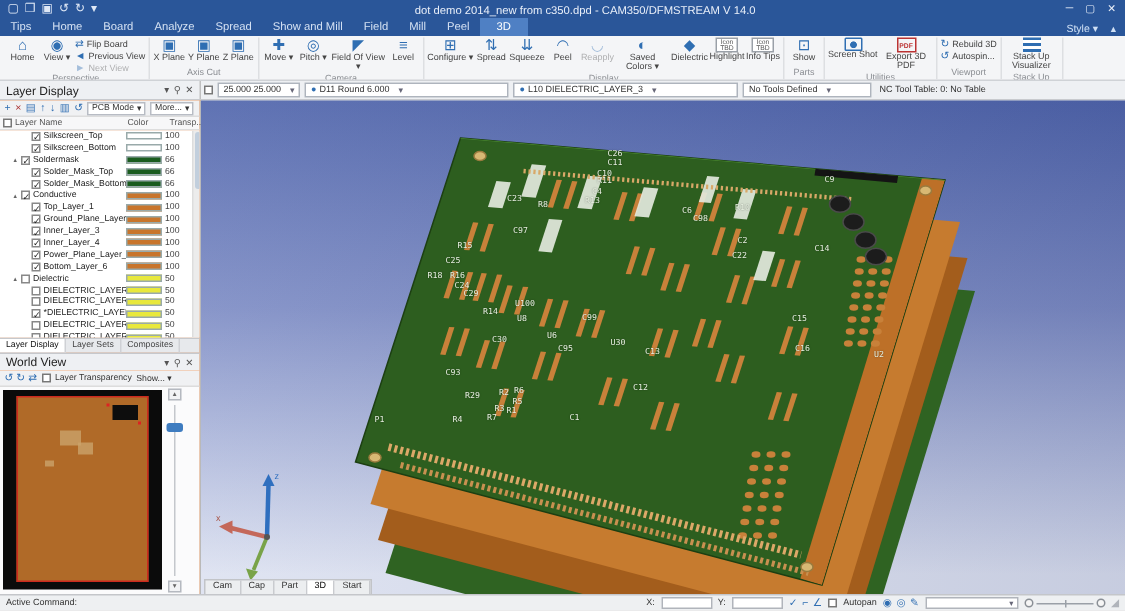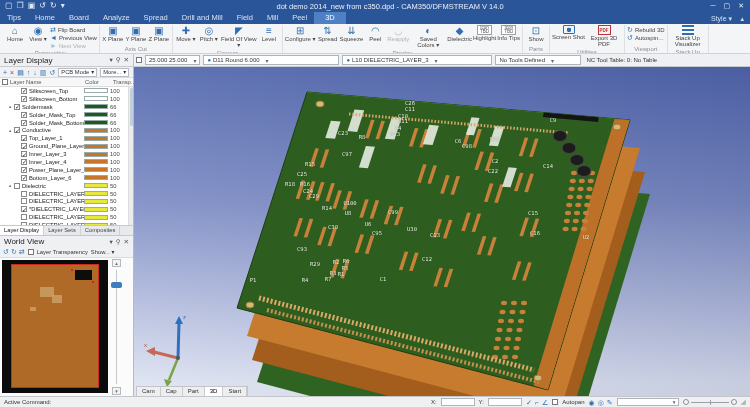--- a/index.html
+++ b/index.html
@@ -123,21 +123,21 @@
 </div>
 
 <div class="tabrow">
   <span class="stylebtn"><span>Style</span> ▾</span>
   <span class="collapsebtn">▴</span>
 <span class="tab">Tips</span>
     <span class="tab">Home</span>
     <span class="tab">Board</span>
     <span class="tab">Analyze</span>
     <span class="tab">Spread</span>
-    <span class="tab">Drill and Mill</span>
+    <span class="tab">Show and Mill</span>
     <span class="tab">Field</span>
     <span class="tab">Mill</span>
     <span class="tab">Peel</span>
     <span class="tab active3d">3D</span>
   </div>
 
 <div class="ribbon">
     <div class="rgroup">
       <div class="rbtns">
         <div class="rbig">

